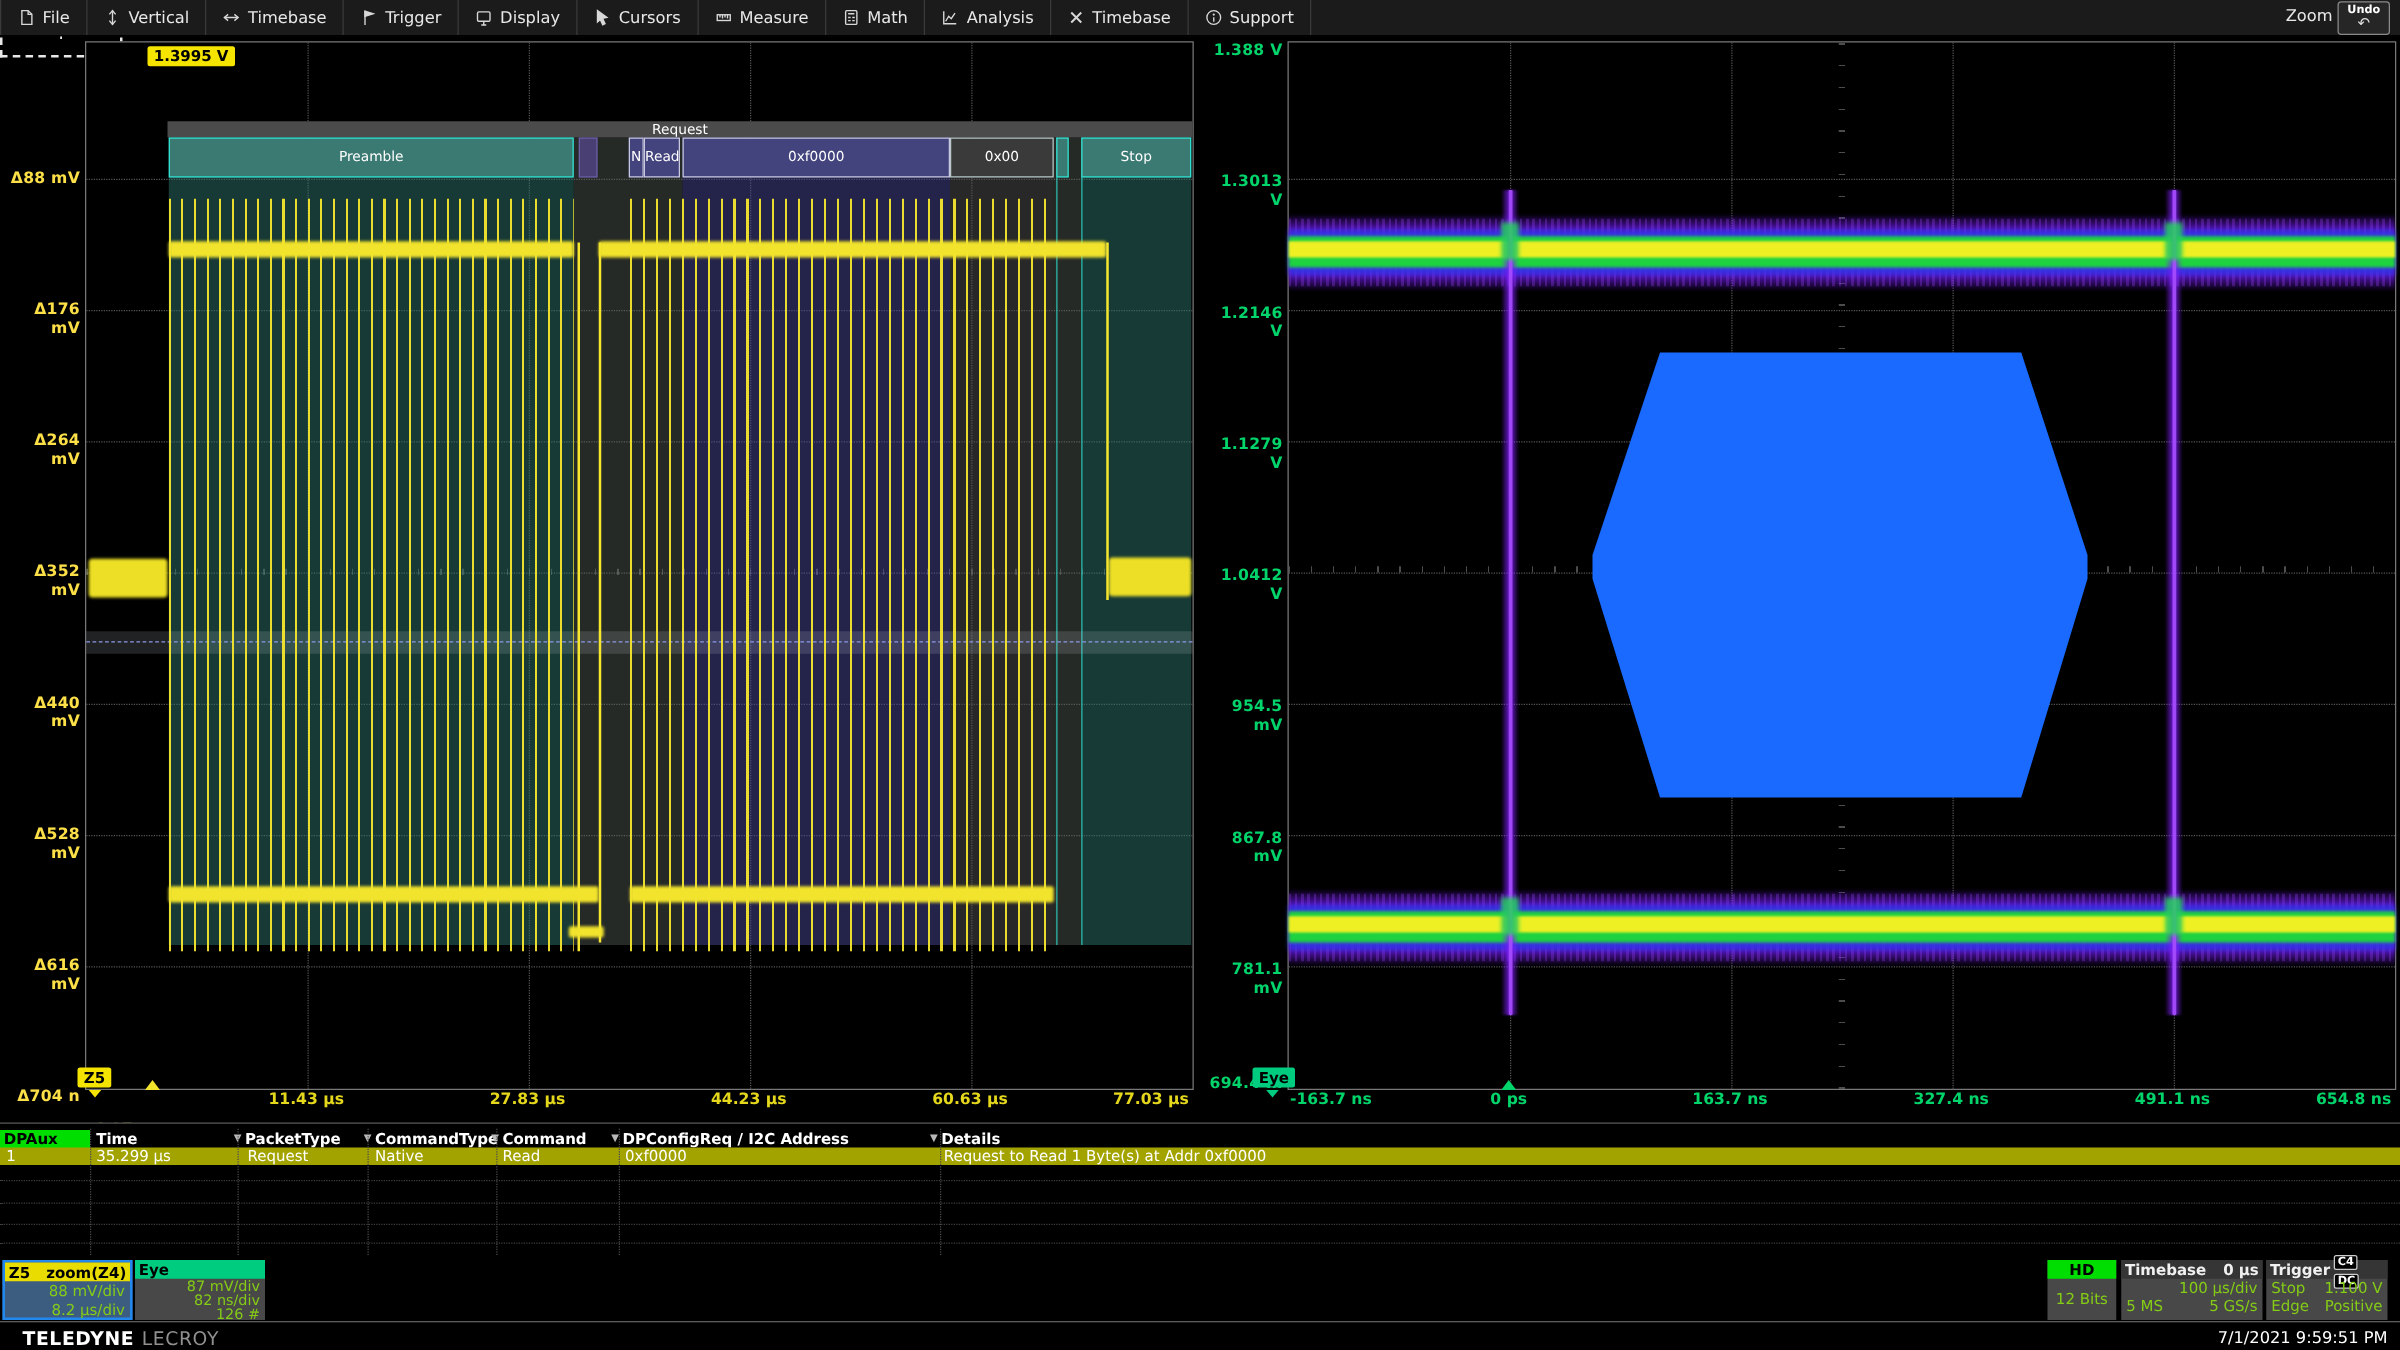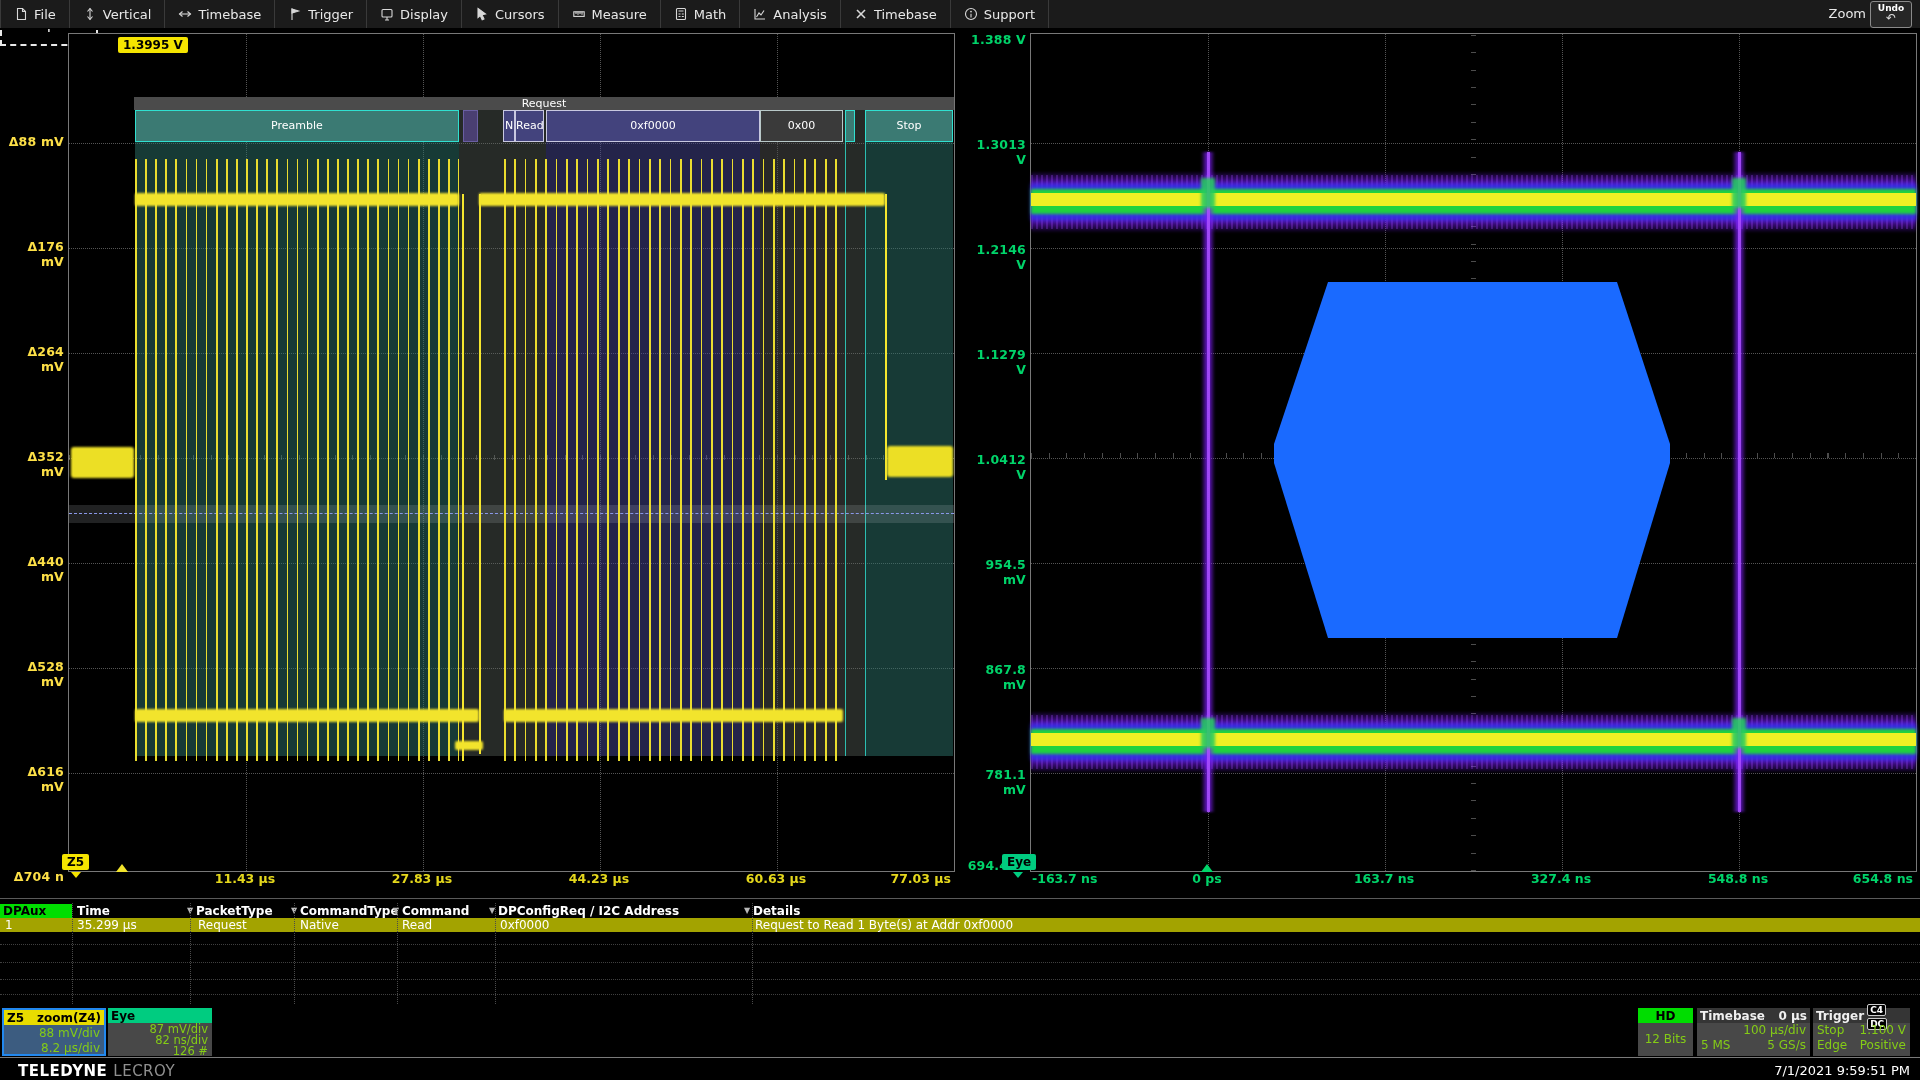--- a/index.html
+++ b/index.html
@@ -367,21 +367,21 @@
       <div class="abs ylab green" style="left: 964px; top: 557px;">954.5 mV</div>
       <div class="abs ylab green" style="left: 964px; top: 662px;">867.8 mV</div>
       <div class="abs ylab green" style="left: 964px; top: 767px;">781.1 mV</div>
       <div class="abs ylab green" style="left: 964px; top: 858px;">694.4 m</div>
     </div>
   <div id="xaxisR">
       <div class="abs xlab green" style="left: 1032px; transform: none;">-163.7 ns</div>
       <div class="abs xlab green" style="left: 1207px; transform: translateX(-50%);">0 ps</div>
       <div class="abs xlab green" style="left: 1384px; transform: translateX(-50%);">163.7 ns</div>
       <div class="abs xlab green" style="left: 1561px; transform: translateX(-50%);">327.4 ns</div>
-      <div class="abs xlab green" style="left: 1738px; transform: translateX(-50%);">548.8 ns</div>
+      <div class="abs xlab green" style="left: 1738px; transform: translateX(-50%);">491.1 ns</div>
       <div class="abs xlab green" style="left: 1913px; transform: translateX(-100%);">654.8 ns</div>
     </div>
   <div class="chan-badge" style="left:1002px;top:854px;background:#00cc80;z-index:5;">Eye</div>
   <div class="badge-arrow" style="left:1013px;top:872px;border-top:6px solid #00cc80;"></div>
   <div class="tri-up" style="left:1201px;top:864px;border-bottom:8px solid #00d46a;"></div>
 
   <div id="dtable">
     <div id="dpaux-box">DPAux</div>
     <div id="thead-cells">
         <div class="thead" style="left: 77px;">Time</div>

